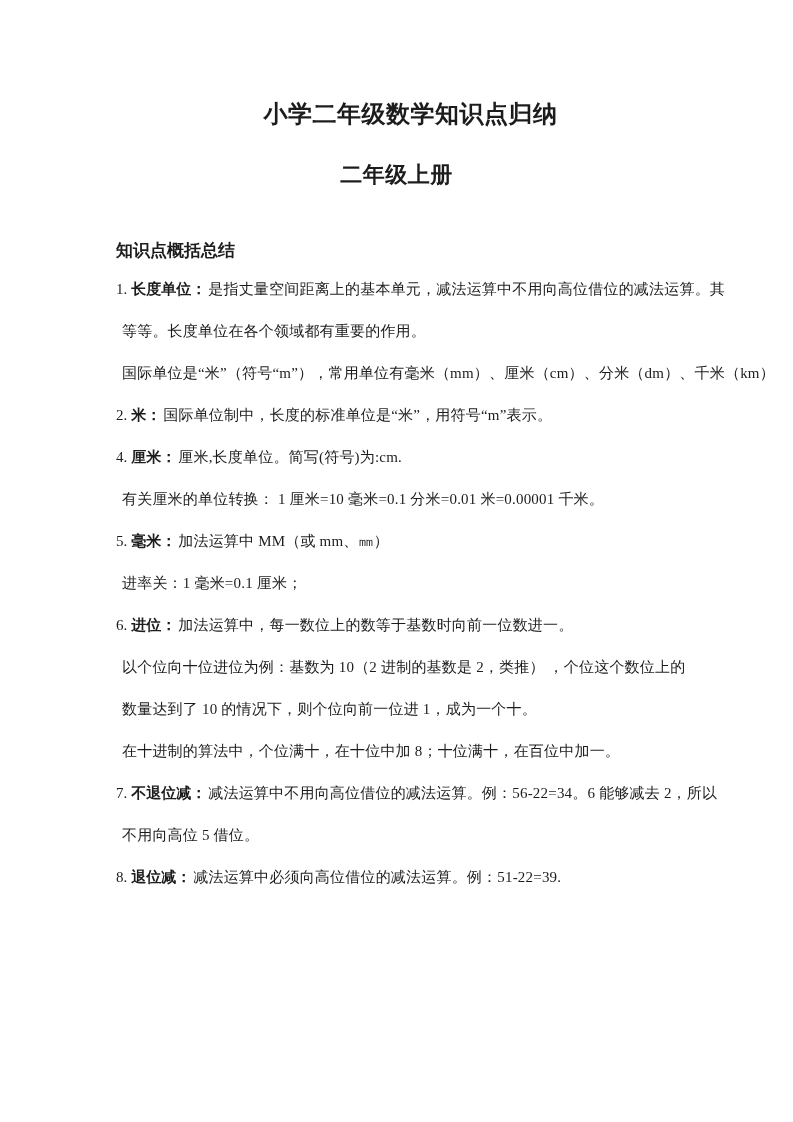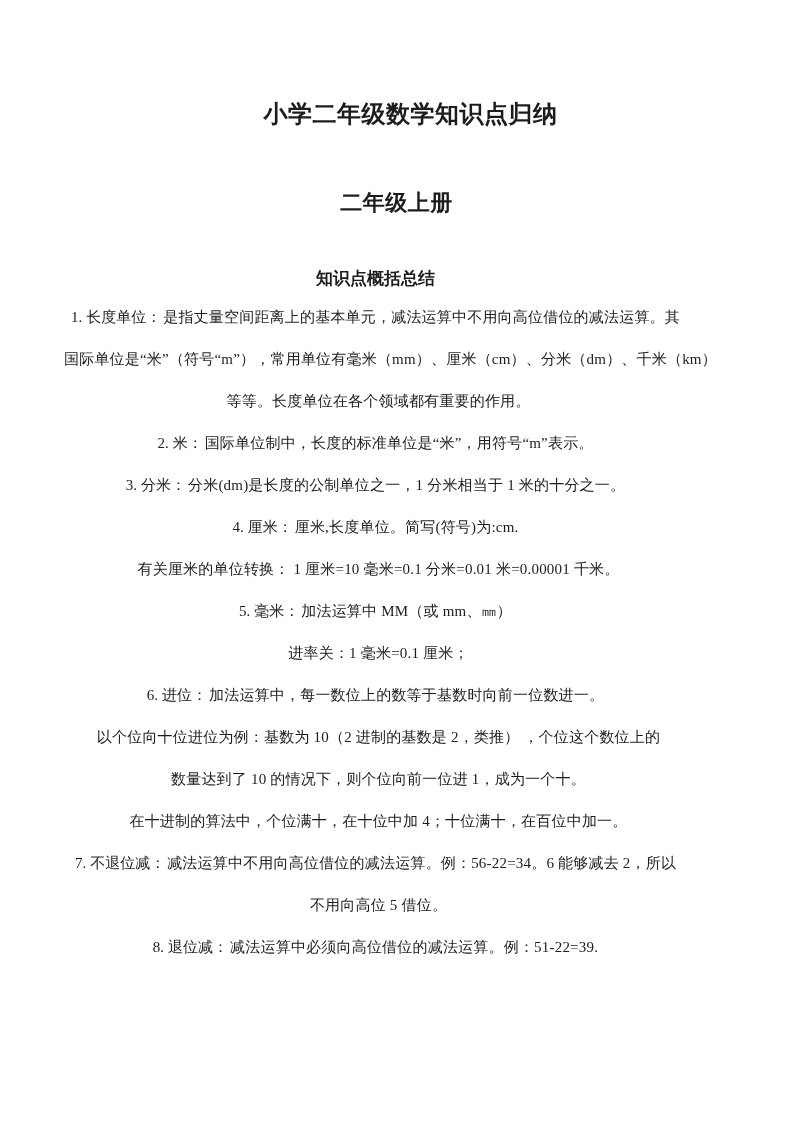--- a/index.html
+++ b/index.html
@@ -20,32 +20,31 @@
     padding-top: 99px;
     text-align: center;
     font-size: 24px;
     font-weight: bold;
     line-height: 1.25;
     font-family: "DejaVu Sans", sans-serif;
     letter-spacing: 0.5px;
     margin-left: 28px;
   }
   .doc-subtitle {
-    margin-top: 60px;
+    margin-top: 32px;
     text-align: center;
     font-size: 22px;
     font-weight: bold;
     line-height: 1.25;
     font-family: "DejaVu Sans", sans-serif;
     letter-spacing: 0.5px;
   }
   .content {
-    margin-left: 58px;
+    margin-left: 116px;
     margin-right: 100px;
-    text-align: center;
   }
   .section-heading {
     margin-top: 51px;
     font-size: 17px;
     font-weight: bold;
     line-height: 21px;
     font-family: "DejaVu Sans", sans-serif;
   }
   .lines {
     margin-top: 7px;
@@ -53,50 +52,49 @@
   .line {
     line-height: 42px;
     height: 42px;
     font-size: 15px;
     white-space: nowrap;
   }
   .line .num {
     margin-right: 4px;
   }
   .line .term {
-    font-weight: normal;
+    font-weight: bold;
     font-family: "DejaVu Sans", sans-serif;
     margin-right: 2px;
   }
   .line .text {
     letter-spacing: 0.2px;
   }
 </style>
 </head>
 <body>
 
 <div class="page">
   <div class="doc-title">小学二年级数学知识点归纳</div>
   <div class="doc-subtitle">二年级上册</div>
 
   <div class="content">
     <div class="section-heading">知识点概括总结</div>
 
     <div class="lines">
       <div class="line"><span class="num">1.</span><span class="term">长度单位：</span><span class="text">是指丈量空间距离上的基本单元，减法运算中不用向高位借位的减法运算。其</span></div>
+      <div class="line"><span class="num"></span><span class="term"></span><span class="text">等等。长度单位在各个领域都有重要的作用。</span></div>
       <div class="line"><span class="num"></span><span class="term"></span><span class="text">国际单位是“米”（符号“m”），常用单位有毫米（mm）、厘米（cm）、分米（dm）、千米（km）</span></div>
-      <div class="line"><span class="num"></span><span class="term"></span><span class="text">等等。长度单位在各个领域都有重要的作用。</span></div>
       <div class="line"><span class="num">2.</span><span class="term">米：</span><span class="text">国际单位制中，长度的标准单位是“米”，用符号“m”表示。</span></div>
-      <div class="line"><span class="num">3.</span><span class="term">分米：</span><span class="text">分米(dm)是长度的公制单位之一，1 分米相当于 1 米的十分之一。</span></div>
       <div class="line"><span class="num">4.</span><span class="term">厘米：</span><span class="text">厘米,长度单位。简写(符号)为:cm.</span></div>
       <div class="line"><span class="num"></span><span class="term"></span><span class="text">有关厘米的单位转换： 1 厘米=10 毫米=0.1 分米=0.01 米=0.00001 千米。</span></div>
       <div class="line"><span class="num">5.</span><span class="term">毫米：</span><span class="text">加法运算中 MM（或 mm、㎜）</span></div>
       <div class="line"><span class="num"></span><span class="term"></span><span class="text">进率关：1 毫米=0.1 厘米；</span></div>
       <div class="line"><span class="num">6.</span><span class="term">进位：</span><span class="text">加法运算中，每一数位上的数等于基数时向前一位数进一。</span></div>
       <div class="line"><span class="num"></span><span class="term"></span><span class="text">以个位向十位进位为例：基数为 10（2 进制的基数是 2，类推） ，个位这个数位上的</span></div>
       <div class="line"><span class="num"></span><span class="term"></span><span class="text">数量达到了 10 的情况下，则个位向前一位进 1，成为一个十。</span></div>
-      <div class="line"><span class="num"></span><span class="term"></span><span class="text">在十进制的算法中，个位满十，在十位中加 4；十位满十，在百位中加一。</span></div>
+      <div class="line"><span class="num"></span><span class="term"></span><span class="text">在十进制的算法中，个位满十，在十位中加 8；十位满十，在百位中加一。</span></div>
       <div class="line"><span class="num">7.</span><span class="term">不退位减：</span><span class="text">减法运算中不用向高位借位的减法运算。例：56-22=34。6 能够减去 2，所以</span></div>
       <div class="line"><span class="num"></span><span class="term"></span><span class="text">不用向高位 5 借位。</span></div>
       <div class="line"><span class="num">8.</span><span class="term">退位减：</span><span class="text">减法运算中必须向高位借位的减法运算。例：51-22=39.</span></div>
     </div>
   </div>
 </div>
 
 </body></html>

